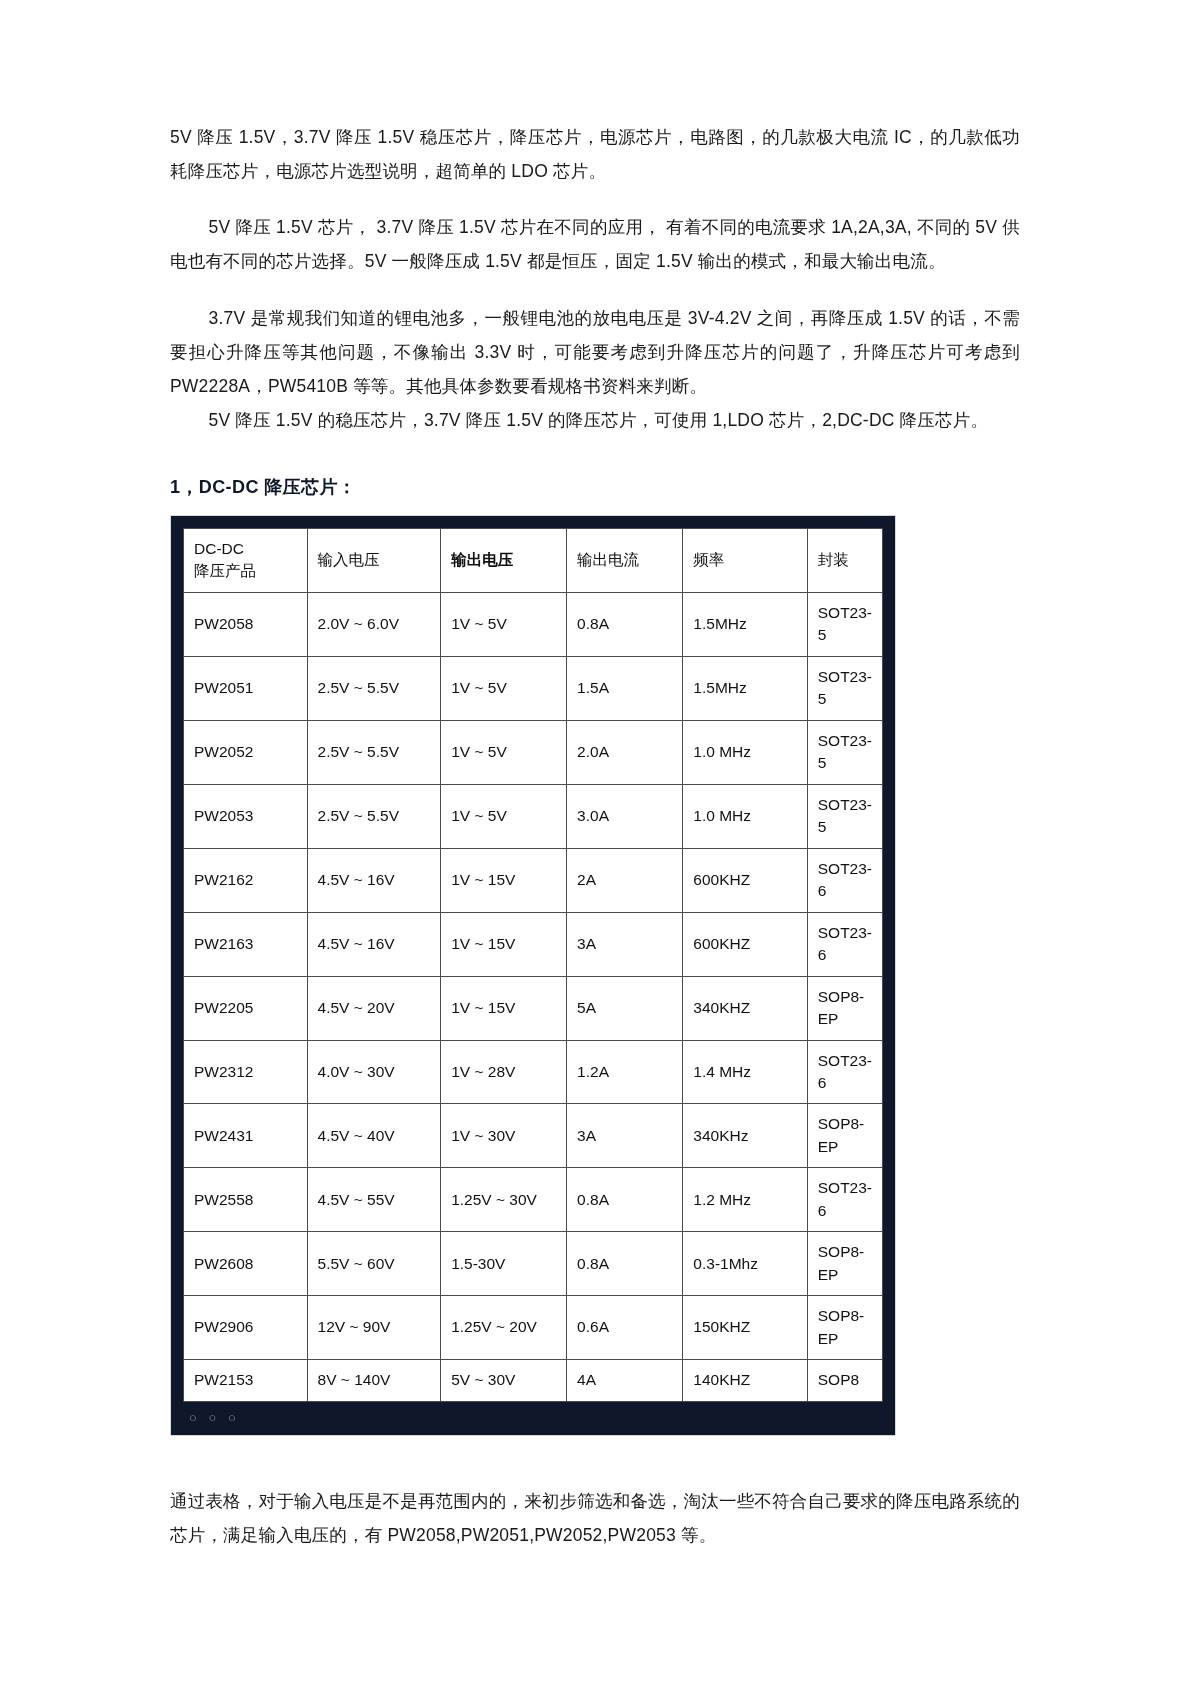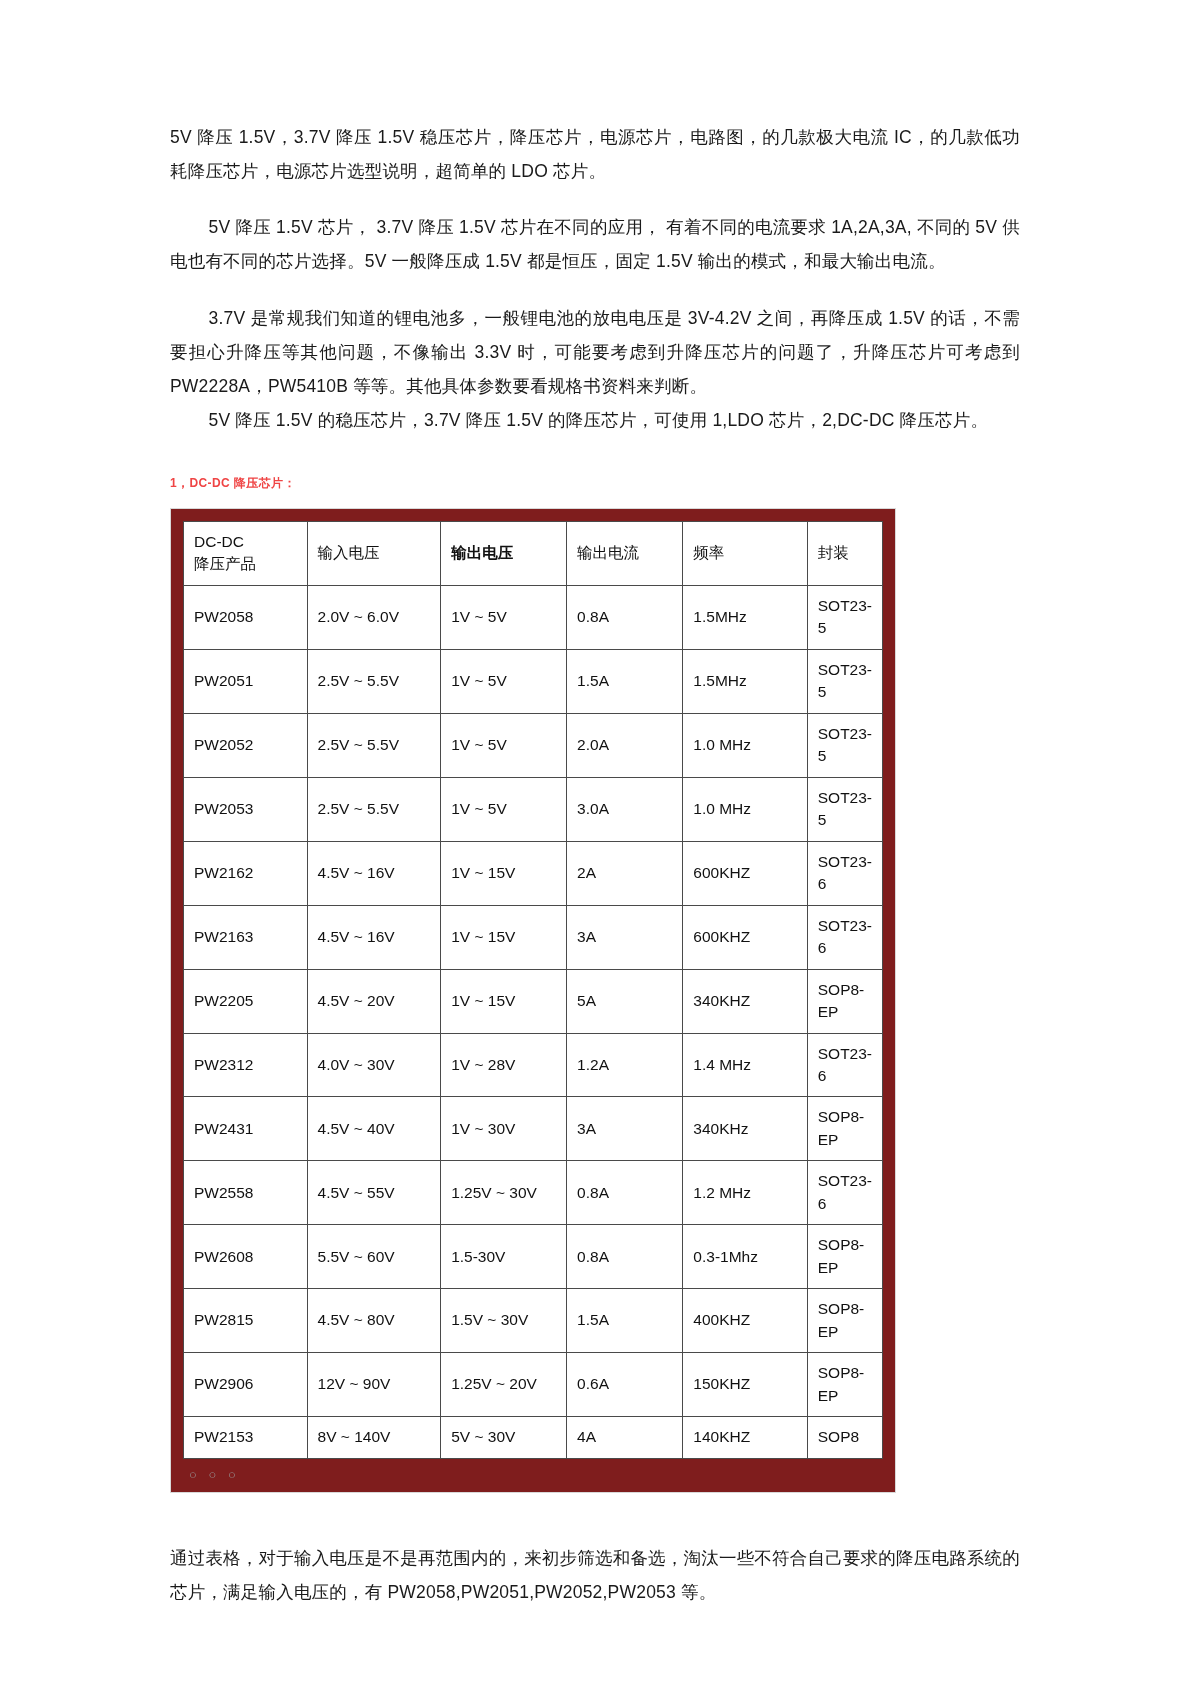--- a/index.html
+++ b/index.html
@@ -29,29 +29,29 @@
     text-align: justify;
     letter-spacing: 0.2px;
   }
   .para.indent {
     text-indent: 2.2em;
   }
   .para.tight {
     margin-bottom: 0;
   }
   .section-title {
-    font-size: 12px;
+    font-size: 18px;
     font-weight: bold;
-    color: #ef4444;
+    color: #0f172a;
     margin: 38px 0 16px 0;
     letter-spacing: 0.4px;
   }
   .table-wrap {
     border: 1px solid #d8d8d8;
-    background: #7f1d1d;
+    background: #0f172a;
     padding: 12px 12px 4px 12px;
     margin: 0 0 10px 0;
     width: 726px;
     box-sizing: border-box;
   }
   table.spec {
     border-collapse: collapse;
     width: 100%;
     font-size: 15.5px;
     background: #ffffff;
@@ -212,28 +212,20 @@
         </tr>
         <tr>
           <td>PW2608</td>
           <td>5.5V ~ 60V</td>
           <td>1.5-30V</td>
           <td>0.8A</td>
           <td>0.3-1Mhz</td>
           <td>SOP8-EP</td>
         </tr>
         <tr>
-          <td>PW2815</td>
-          <td>4.5V ~ 80V</td>
-          <td>1.5V ~ 30V</td>
-          <td>1.5A</td>
-          <td>400KHZ</td>
-          <td>SOP8-EP</td>
-        </tr>
-        <tr>
           <td>PW2906</td>
           <td>12V ~ 90V</td>
           <td>1.25V ~ 20V</td>
           <td>0.6A</td>
           <td>150KHZ</td>
           <td>SOP8-EP</td>
         </tr>
         <tr>
           <td>PW2153</td>
           <td>8V ~ 140V</td>

